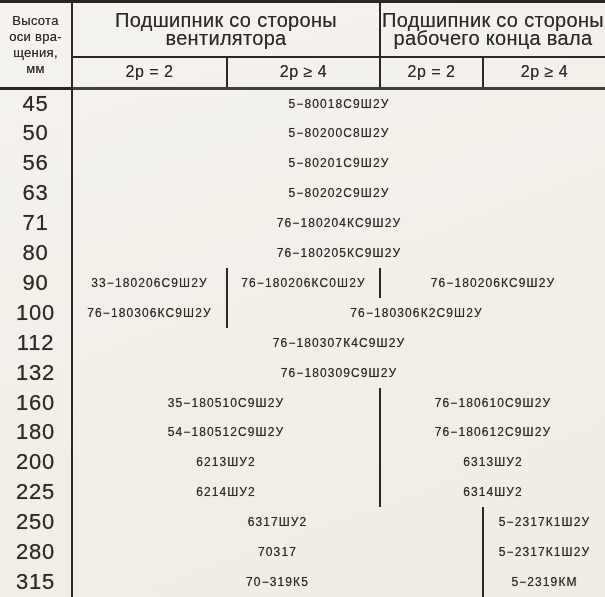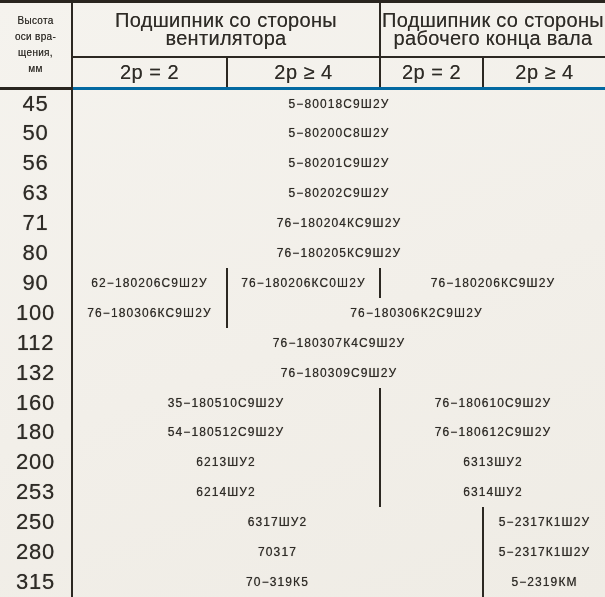--- a/index.html
+++ b/index.html
@@ -30,37 +30,37 @@
     vertical-align: middle;
     overflow: hidden;
     white-space: nowrap;
   }
   
   .br { border-right: 2px solid #2c2822; }
   
   tr.section-row { height: 55px; }
   tr.subheader-row { height: 32px; }
   th.height-header {
-    font-size: 10px;
+    font-size: 13px;
     line-height: 16px;
     border-right: 2px solid #2c2822;
     border-bottom: 3px solid #29251f;
     letter-spacing: 0.3px;
     text-shadow: 0 0 0.6px rgba(46,43,38,0.65);
   }
   th.section-title {
     font-size: 20px;
     line-height: 18px;
     border-bottom: 2px solid #2c2822;
     letter-spacing: 0.3px;
     text-shadow: 0 0 0.6px rgba(46,43,38,0.65);
   }
   th.sub {
-    font-size: 20px;
-    border-bottom: 3px solid #0369a1;
+    font-size: 16px;
+    border-bottom: 3px solid #404040;
     letter-spacing: 0.5px;
     text-shadow: 0 0 0.6px rgba(46,43,38,0.65);
   }
   .hline { display: block; }
   
   tbody tr { height: 29.8px; }
   td.hcol {
     font-size: 22px;
     border-right: 2px solid #2c2822;
     letter-spacing: 0.8px;
@@ -128,21 +128,21 @@
         <tr>
           <td class="hcol">71</td>
           <td colspan="4" class="val">76−180204КС9Ш2У</td>
         </tr>
         <tr>
           <td class="hcol">80</td>
           <td colspan="4" class="val">76−180205КС9Ш2У</td>
         </tr>
         <tr>
           <td class="hcol">90</td>
-          <td colspan="1" class="val br">62−180206С9Ш2У</td>
+          <td colspan="1" class="val br">33−180206С9Ш2У</td>
           <td colspan="1" class="val br">76−180206КС0Ш2У</td>
           <td colspan="2" class="val">76−180206КС9Ш2У</td>
         </tr>
         <tr>
           <td class="hcol">100</td>
           <td colspan="1" class="val br">76−180306КС9Ш2У</td>
           <td colspan="3" class="val">76−180306К2С9Ш2У</td>
         </tr>
         <tr>
           <td class="hcol">112</td>
@@ -161,21 +161,21 @@
           <td class="hcol">180</td>
           <td colspan="2" class="val br">54−180512С9Ш2У</td>
           <td colspan="2" class="val">76−180612С9Ш2У</td>
         </tr>
         <tr>
           <td class="hcol">200</td>
           <td colspan="2" class="val br">6213ШУ2</td>
           <td colspan="2" class="val">6313ШУ2</td>
         </tr>
         <tr>
-          <td class="hcol">253</td>
+          <td class="hcol">225</td>
           <td colspan="2" class="val br">6214ШУ2</td>
           <td colspan="2" class="val">6314ШУ2</td>
         </tr>
         <tr>
           <td class="hcol">250</td>
           <td colspan="3" class="val br">6317ШУ2</td>
           <td colspan="1" class="val">5−2317К1Ш2У</td>
         </tr>
         <tr>
           <td class="hcol">280</td>

